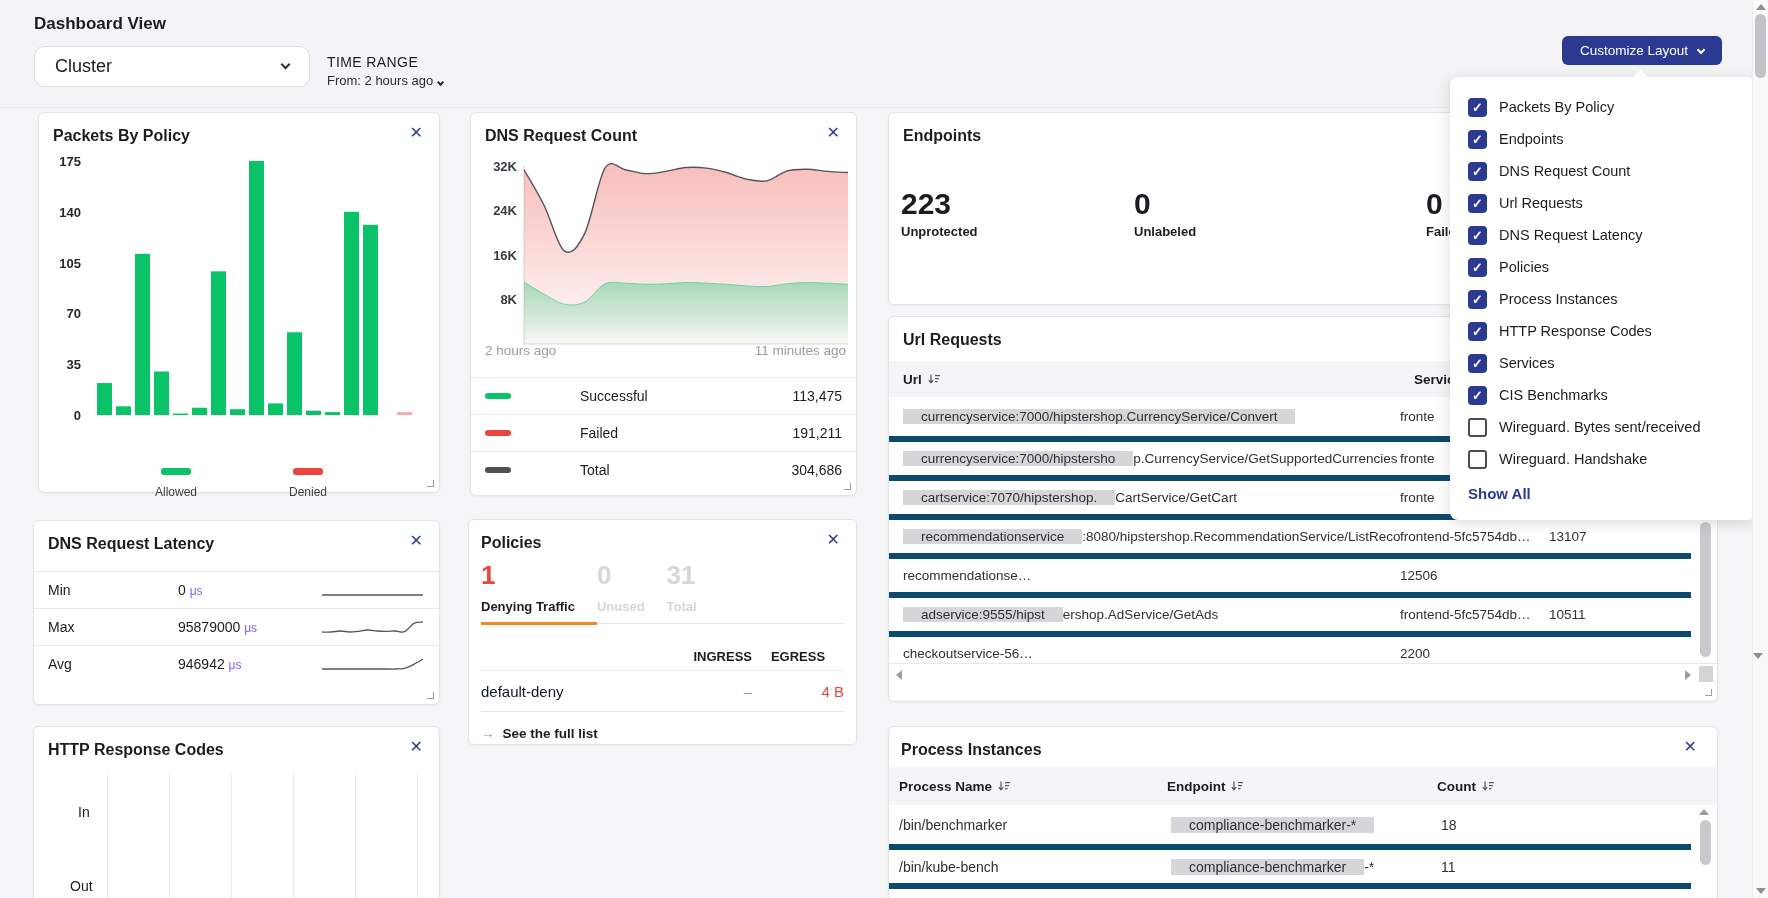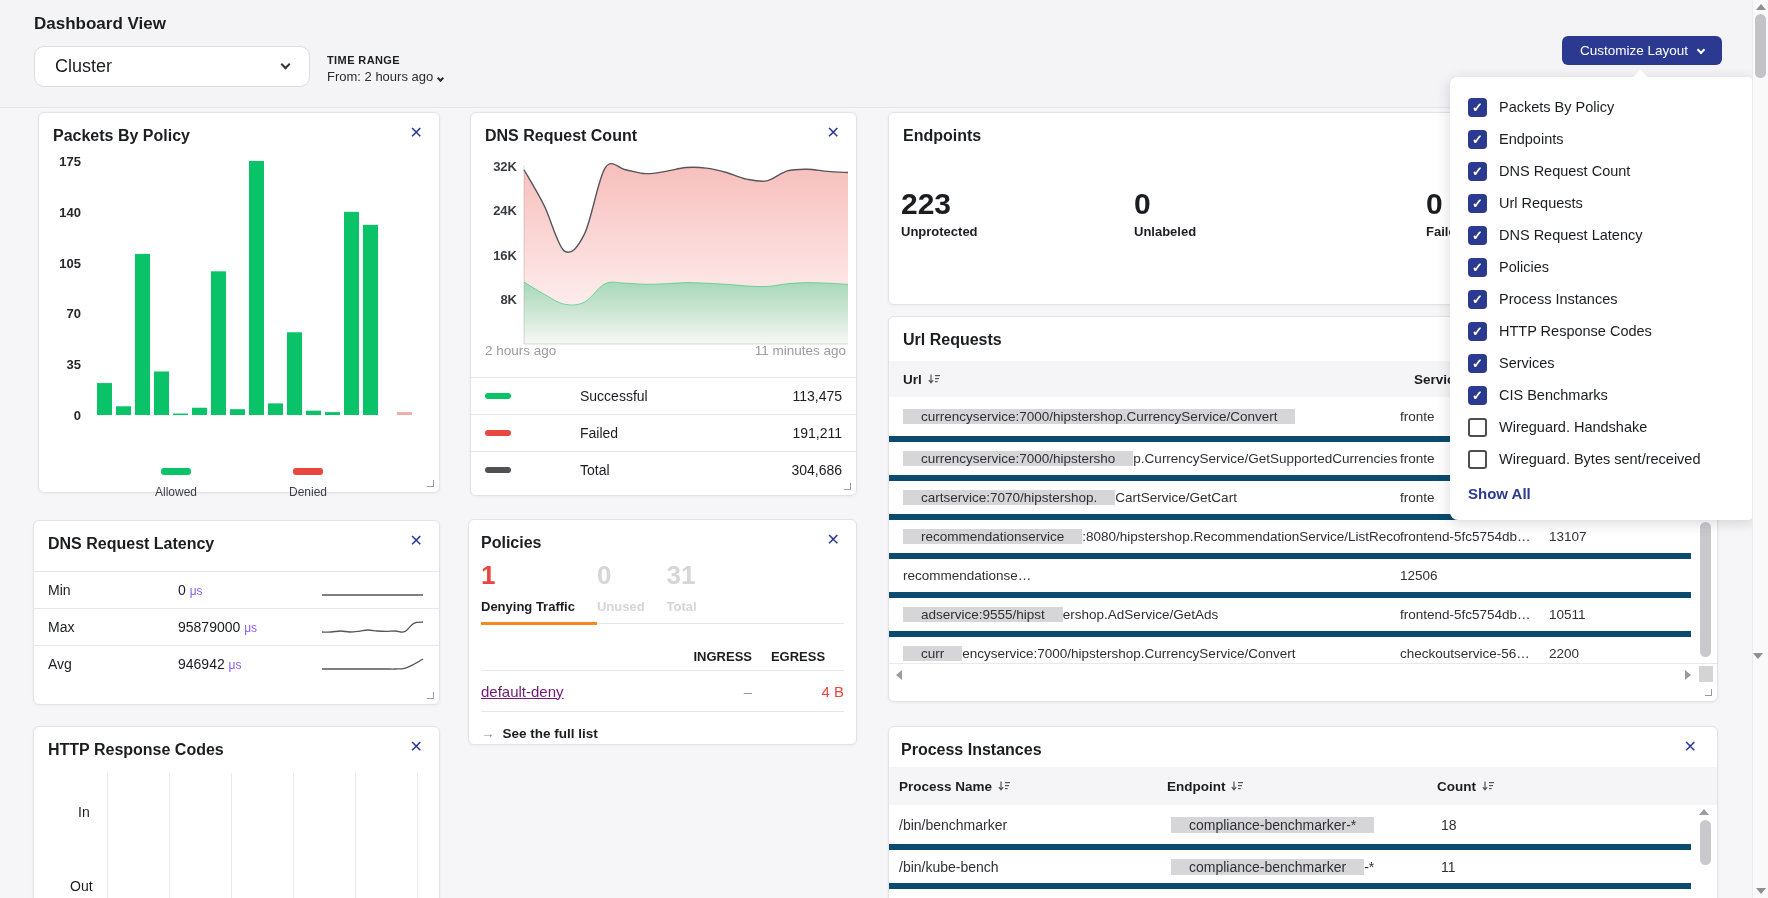--- a/index.html
+++ b/index.html
@@ -8,21 +8,21 @@
   .page { position:relative; width:1768px; height:898px; background:#f6f6f8; overflow:hidden; }
 
   
   .topbar { position:absolute; left:0; top:0; width:1752px; height:108px; background:#f4f4f6; border-bottom:1px solid #e6e6e9; }
   .page-title { position:absolute; left:34px; top:14px; font-size:17px; font-weight:bold; }
   .cluster-select { position:absolute; left:34px; top:46px; width:276px; height:41px; background:#fff; border:1px solid #dcdce0; border-radius:10px; display:flex; align-items:center; padding:0 20px; cursor:pointer; }
   .cluster-select .sel-label { font-size:18px; }
   .chev { display:inline-block; width:7px; height:7px; border-right:2px solid currentColor; border-bottom:2px solid currentColor; transform:rotate(45deg); margin-top:-4px; }
   .cluster-select .chev { position:absolute; right:20px; color:#333; }
   .time-range { position:absolute; left:327px; top:54px; }
-  .tr-label { font-size:11px; font-weight:bold; letter-spacing:.4px; }
+  .tr-label { font-size:14px; font-weight:normal; letter-spacing:.4px; }
   .tr-value { font-size:13px; margin-top:3px; color:#2a2b2f; cursor:pointer; }
   .tr-value .chev { width:5px; height:5px; margin-left:5px; }
   .customize-btn { position:absolute; left:1562px; top:36px; width:160px; height:29px; background:#2b3990; color:#fff; border:none; border-radius:6px; font-size:13.5px; font-family:inherit; display:flex; align-items:center; justify-content:center; gap:10px; cursor:pointer; }
   .customize-btn .chev { width:6px; height:6px; margin-top:-2px; }
 
   
   .card { position:absolute; background:#fff; border:1px solid #e3e3e6; border-radius:6px; box-shadow:0 1px 3px rgba(30,30,40,.05); }
   .card-title { position:absolute; left:14px; top:14px; font-size:16px; font-weight:bold; }
   .close-x { position:absolute; right:16px; top:12px; color:#2e3a97; font-size:16px; cursor:pointer; line-height:1; }
   .resize-h { position:absolute; right:5px; bottom:5px; width:7px; height:7px; border-right:1.5px solid #9a9aa0; border-bottom:1.5px solid #9a9aa0; }
@@ -269,21 +269,20 @@
         <div class="trow url-row">
           <div class="cell">recommendationse…</div>
           <div class="cell">12506</div>
         </div>
         <div class="trow url-row">
           <div class="cell"><span class="hl">adservice:9555/hipst</span><span>ershop.AdService/GetAds</span></div>
           <div class="cell">frontend-5fc5754db…</div>
           <div class="cell">10511</div>
         </div>
         <div class="trow url-row">
-          <div class="cell"><span class="hl">curr</span><span>encyservice:7000/hipstershop.CurrencyService/Convert</span></div>
           <div class="cell">checkoutservice-56…</div>
           <div class="cell">2200</div>
         </div>
       </div>
     <div class="vscroll" style="right:6px; top:205px; height:135px;"></div>
     <div class="hscroll-row">
       <span class="tri" style="left:7px; top:6px; border-top:5px solid transparent; border-bottom:5px solid transparent; border-right:6px solid #9a9aa0;"></span>
       <span class="tri" style="right:26px; top:6px; border-top:5px solid transparent; border-bottom:5px solid transparent; border-left:6px solid #9a9aa0;"></span>
       <span style="position:absolute; right:4px; top:2px; width:14px; height:16px; background:#d4d4d7;"></span>
     </div>
@@ -335,21 +334,21 @@
           <div class="cnt">31</div>
           <div class="lbl">Total</div>
         </div>
       </div>
     <div class="pol-headrow">
       <div></div>
       <div style="text-align:right;">INGRESS</div>
       <div style="text-align:center;">EGRESS</div>
     </div>
     <div class="pol-row">
-      <div style="color:#701a75; cursor:pointer;text-decoration:underline;">default-deny</div>
+      <div style="color:#0f172a; cursor:pointer;">default-deny</div>
       <div style="text-align:right; color:#9a9aa0;">–</div>
       <div style="text-align:right; color:#e8463f;">4 B</div>
     </div>
     <div class="pol-link"><span class="arr">→</span><span>See the full list</span></div>
   </div>
 
   <div class="card" style="left:33px; top:726px; width:407px; height:285px;">
     <div class="card-title">HTTP Response Codes</div>
     <span class="close-x">✕</span>
     <div id="http-grid" style="position:absolute; inset:0;">
@@ -446,25 +445,25 @@
         <div class="menu-item">
           <span class="cbx on">✓</span>
           <span class="menu-label">Services</span>
         </div>
         <div class="menu-item">
           <span class="cbx on">✓</span>
           <span class="menu-label">CIS Benchmarks</span>
         </div>
         <div class="menu-item">
           <span class="cbx off"></span>
+          <span class="menu-label">Wireguard. Bytes sent/received</span>
+        </div>
+        <div class="menu-item">
+          <span class="cbx off"></span>
           <span class="menu-label">Wireguard. Handshake</span>
-        </div>
-        <div class="menu-item">
-          <span class="cbx off"></span>
-          <span class="menu-label">Wireguard. Bytes sent/received</span>
         </div>
       </div>
     <div class="show-all">Show All</div>
   </div>
 
   <span class="tri" style="right:5px; top:653px; border-left:5px solid transparent; border-right:5px solid transparent; border-top:6px solid #8e8e94; z-index:70;"></span>
 
   <div class="pagebar">
     <span class="tri" style="left:3px; top:4px; border-left:5px solid transparent; border-right:5px solid transparent; border-bottom:6px solid #8e8e94;"></span>
     <div class="thumb"></div>

